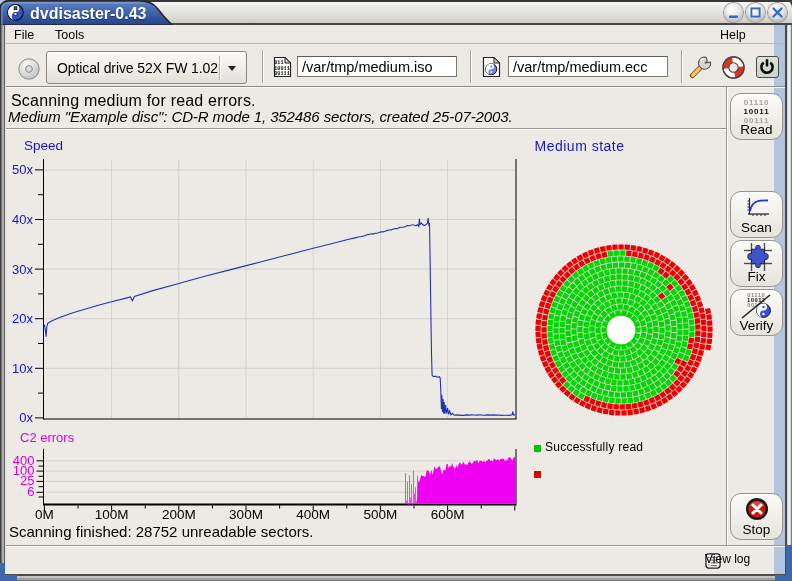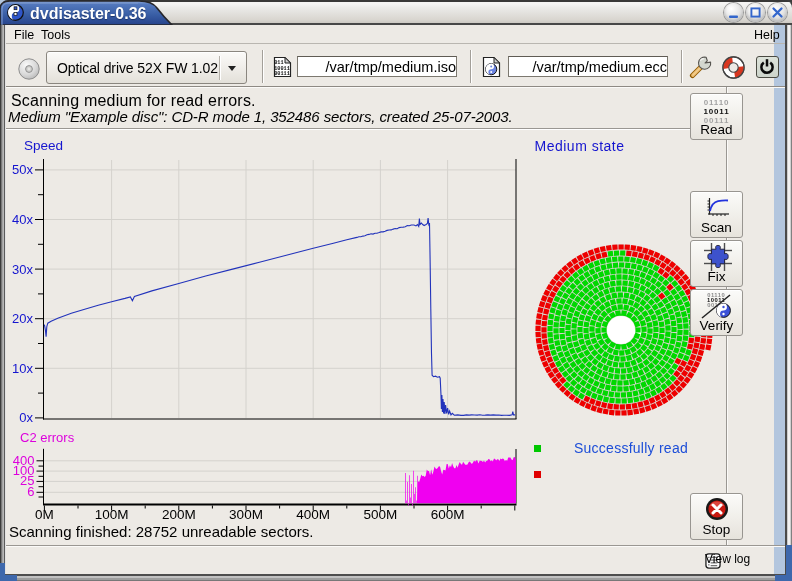--- a/index.html
+++ b/index.html
@@ -31,41 +31,41 @@
 #toolline2 { left:0px; top:62px; width:779px; height:1px; background:#fbfaf8; }
 .tsep { top:25px; width:1px; height:33px; background:#a39f99; box-shadow:1px 0 0 #fff; }
 #combo { left:40px; top:26px; width:201px; height:33px; border:1px solid #8a867f; border-radius:3px;
   background:linear-gradient(180deg,#fbfaf8 0%,#f1efeb 45%,#e3e0d9 100%);
   box-shadow:inset 0 1px 0 #fff; font-size:14px; color:#000; }
 #combo .ctext { position:absolute; left:10px; top:8px; letter-spacing:-0.1px; }
 #combo .csep { position:absolute; right:26px; top:4px; width:1px; height:24px; background:#b5b1aa; box-shadow:1px 0 0 #fff;}
 #combo .arr { position:absolute; right:10px; top:14px; width:0; height:0;
   border-left:4.5px solid transparent; border-right:4.5px solid transparent; border-top:5.5px solid #222; }
 .entry { top:31px; height:21px; border:1px solid #7c786f; border-top-color:#5f5b54; background:#fff;
-  font-size:14.5px; color:#000; padding:2px 0 0 4px;text-align:right; }
+  font-size:14.5px; color:#000; padding:2px 0 0 4px; }
 
 #stat1 { left:5px; top:67px; font-size:16px; letter-spacing:0.2px; color:#000; }
 #stat2 { left:2px; top:83px; font-size:15px; letter-spacing:-0.1px; font-style:italic; color:#000; }
 #statsep1 { left:0; top:103px; width:720px; height:1px; background:#9a9792; }
 #statsep2 { left:0; top:104px; width:720px; height:1px; background:#ffffff; }
 
 #sbline1 { left:720px; top:62px; width:1px; height:459px; background:#9a9792; }
 #sbline2 { left:721px; top:62px; width:1px; height:459px; background:#fbfaf8; }
-.sbtn { left:684px; width:53px; height:47px; border:1px solid #989590; border-radius:3px;
+.sbtn { left:724px; width:53px; height:47px; border:1px solid #989590; border-radius:11px;
   background:linear-gradient(180deg,#fbfbf9 0%,#f0eee9 55%,#e6e3dc 100%);
   box-shadow:inset 0 1px 0 #fff; text-align:center;text-decoration:underline; }
 .sbtn .lbl { position:absolute; bottom:2px; width:100%; font-size:13.5px; color:#000; }
 .binrow { font-size:8px; font-weight:bold; letter-spacing:0.8px; line-height:9px; font-family:"Liberation Sans",sans-serif; }
 
 #barsep1 { left:0; top:520px; width:779px; height:1px; background:#9a9792; }
 #barsep2 { left:0; top:521px; width:779px; height:1px; background:#fbfaf8; }
 #viewlog { left:699px; top:527px; font-size:12px; color:#000; }
 
 .bluelabel { font-size:14px; color:#1515cf; }
-#legend1t { left:568px; top:415px; font-size:14px; letter-spacing:0.25px; color:#1d4ed8; }
+#legend1t { left:539px; top:415px; font-size:12px; letter-spacing:0.25px; color:#000000; }
 #legend2t { left:539px; top:440px; font-size:14px; letter-spacing:0.25px; color:#000; }
 .legsq { left:528px; width:7px; height:7px; }
 </style></head>
 <body>
 <div id="win">
 
   <div class="abs" style="left:780px;top:0;width:12px;height:12px;background:#3c3c3c;"></div>
   <div id="titlebar" class="abs"></div>
   <svg id="titletab" class="abs" style="width:180px;height:25px" viewBox="0 0 180 25">
     <defs>
@@ -78,43 +78,43 @@
     </defs>
     <path d="M0,25 L0,9 Q0,1 10,1 L139,1 Q152,1 157,8 Q163,16 172,25 Z" fill="url(#tabg)" stroke="#26262a" stroke-width="1.6"></path>
     <path d="M2,25 L2,9 Q2,3 10,3 L138,3" fill="none" stroke="#7f9acd" stroke-width="1.2" opacity="0.9"></path>
   </svg>
   <svg class="abs" style="left:7px;top:4px" width="17" height="17" viewBox="0 0 17 17">
       <circle cx="8.5" cy="8.5" r="7.8" fill="#2f55c8" stroke="#111" stroke-width="1.2"></circle>
       <path d="M8.5,1 A7.5,7.5 0 0 0 8.5,16 A3.75,3.75 0 0 1 8.5,8.5 A3.75,3.75 0 0 0 8.5,1 Z" fill="#fff"></path>
       <rect x="7.055" y="2.8049999999999997" width="2.89" height="2.89" fill="#2f55c8" stroke="#111" stroke-width="0.7"></rect>
       <rect x="7.055" y="8.415" width="2.89" height="2.89" fill="#fff" stroke="#111" stroke-width="0.7"></rect>
     </svg>
-  <div id="titletext" class="abs">dvdisaster-0.36</div>
+  <div id="titletext" class="abs">dvdisaster-0.43</div>
   <div class="abs winbtn" style="left:724px"><svg width="19" height="19" viewBox="0 0 19 19">
         <rect x="5" y="12.5" width="9" height="2.6" rx="1" fill="#3366cc"></rect>
       </svg></div>
 <div class="abs winbtn" style="left:746px"><svg width="19" height="19" viewBox="0 0 19 19">
         <rect x="5.4" y="5.4" width="8.2" height="8.2" fill="none" stroke="#3366cc" stroke-width="1.9"></rect>
       </svg></div>
 <div class="abs winbtn" style="left:768px"><svg width="19" height="19" viewBox="0 0 19 19">
         <path d="M5.5,5.5 L13.5,13.5 M13.5,5.5 L5.5,13.5" stroke="#3366cc" stroke-width="2.3" stroke-linecap="round"></path>
       </svg></div>
 
   <div id="lborder" class="abs"></div>
   <div id="rborder" class="abs"></div>
   <div id="bborder" class="abs"></div>
   <div class="abs bluecorner" style="left:0;top:563px;width:5px;height:18px;"></div>
   <div class="abs bluecorner" style="left:0;top:575px;width:17px;height:6px;"></div>
   <div class="abs bluecorner" style="left:775px;top:575px;width:17px;height:6px;"></div>
   <div class="abs bluecorner" style="left:786px;top:545px;width:6px;height:36px;"></div>
 
   <div id="content" class="abs">
     <div class="abs menuitem" style="left:8px;">File</div>
-    <div class="abs menuitem" style="left:35px;">Tools</div>
-    <div class="abs menuitem" style="left:714px;margin-left:34px;">Help</div>
+    <div class="abs menuitem" style="left:49px;">Tools</div>
+    <div class="abs menuitem" style="left:714px;">Help</div>
     <div id="menuline" class="abs"></div>
 
 <svg class="abs" style="left:12px;top:33px" width="22" height="22" viewBox="0 0 22 22">
   <defs>
           <radialGradient id="cdg" cx="0.38" cy="0.32" r="0.85">
     <stop offset="0" stop-color="#fafafa"></stop>
             <stop offset="0.55" stop-color="#d8d8d8"></stop>
             <stop offset="1" stop-color="#ababab"></stop>
   </radialGradient>
         </defs>

